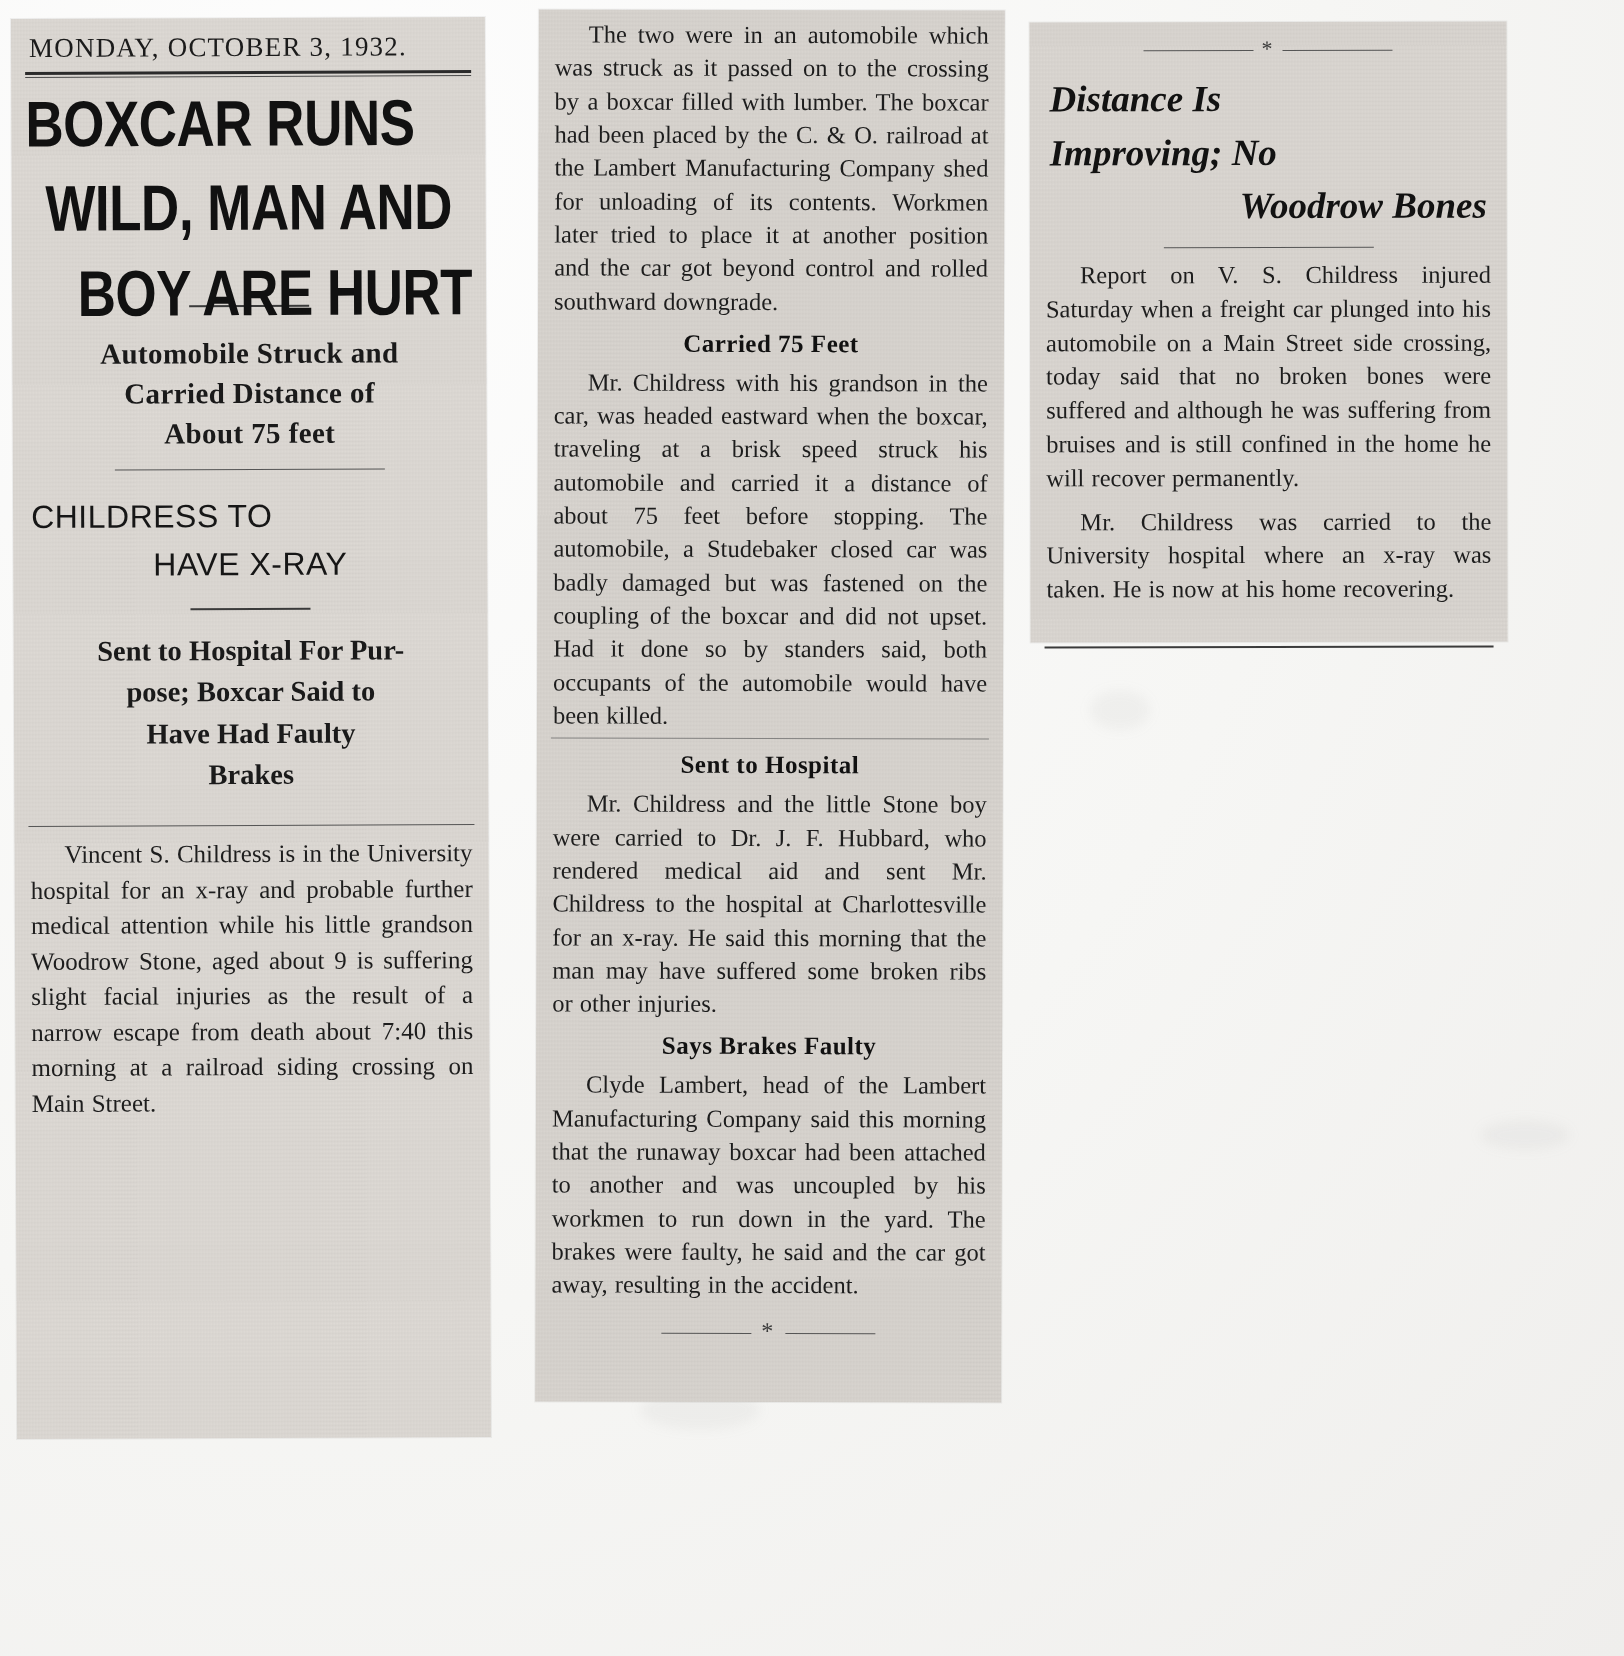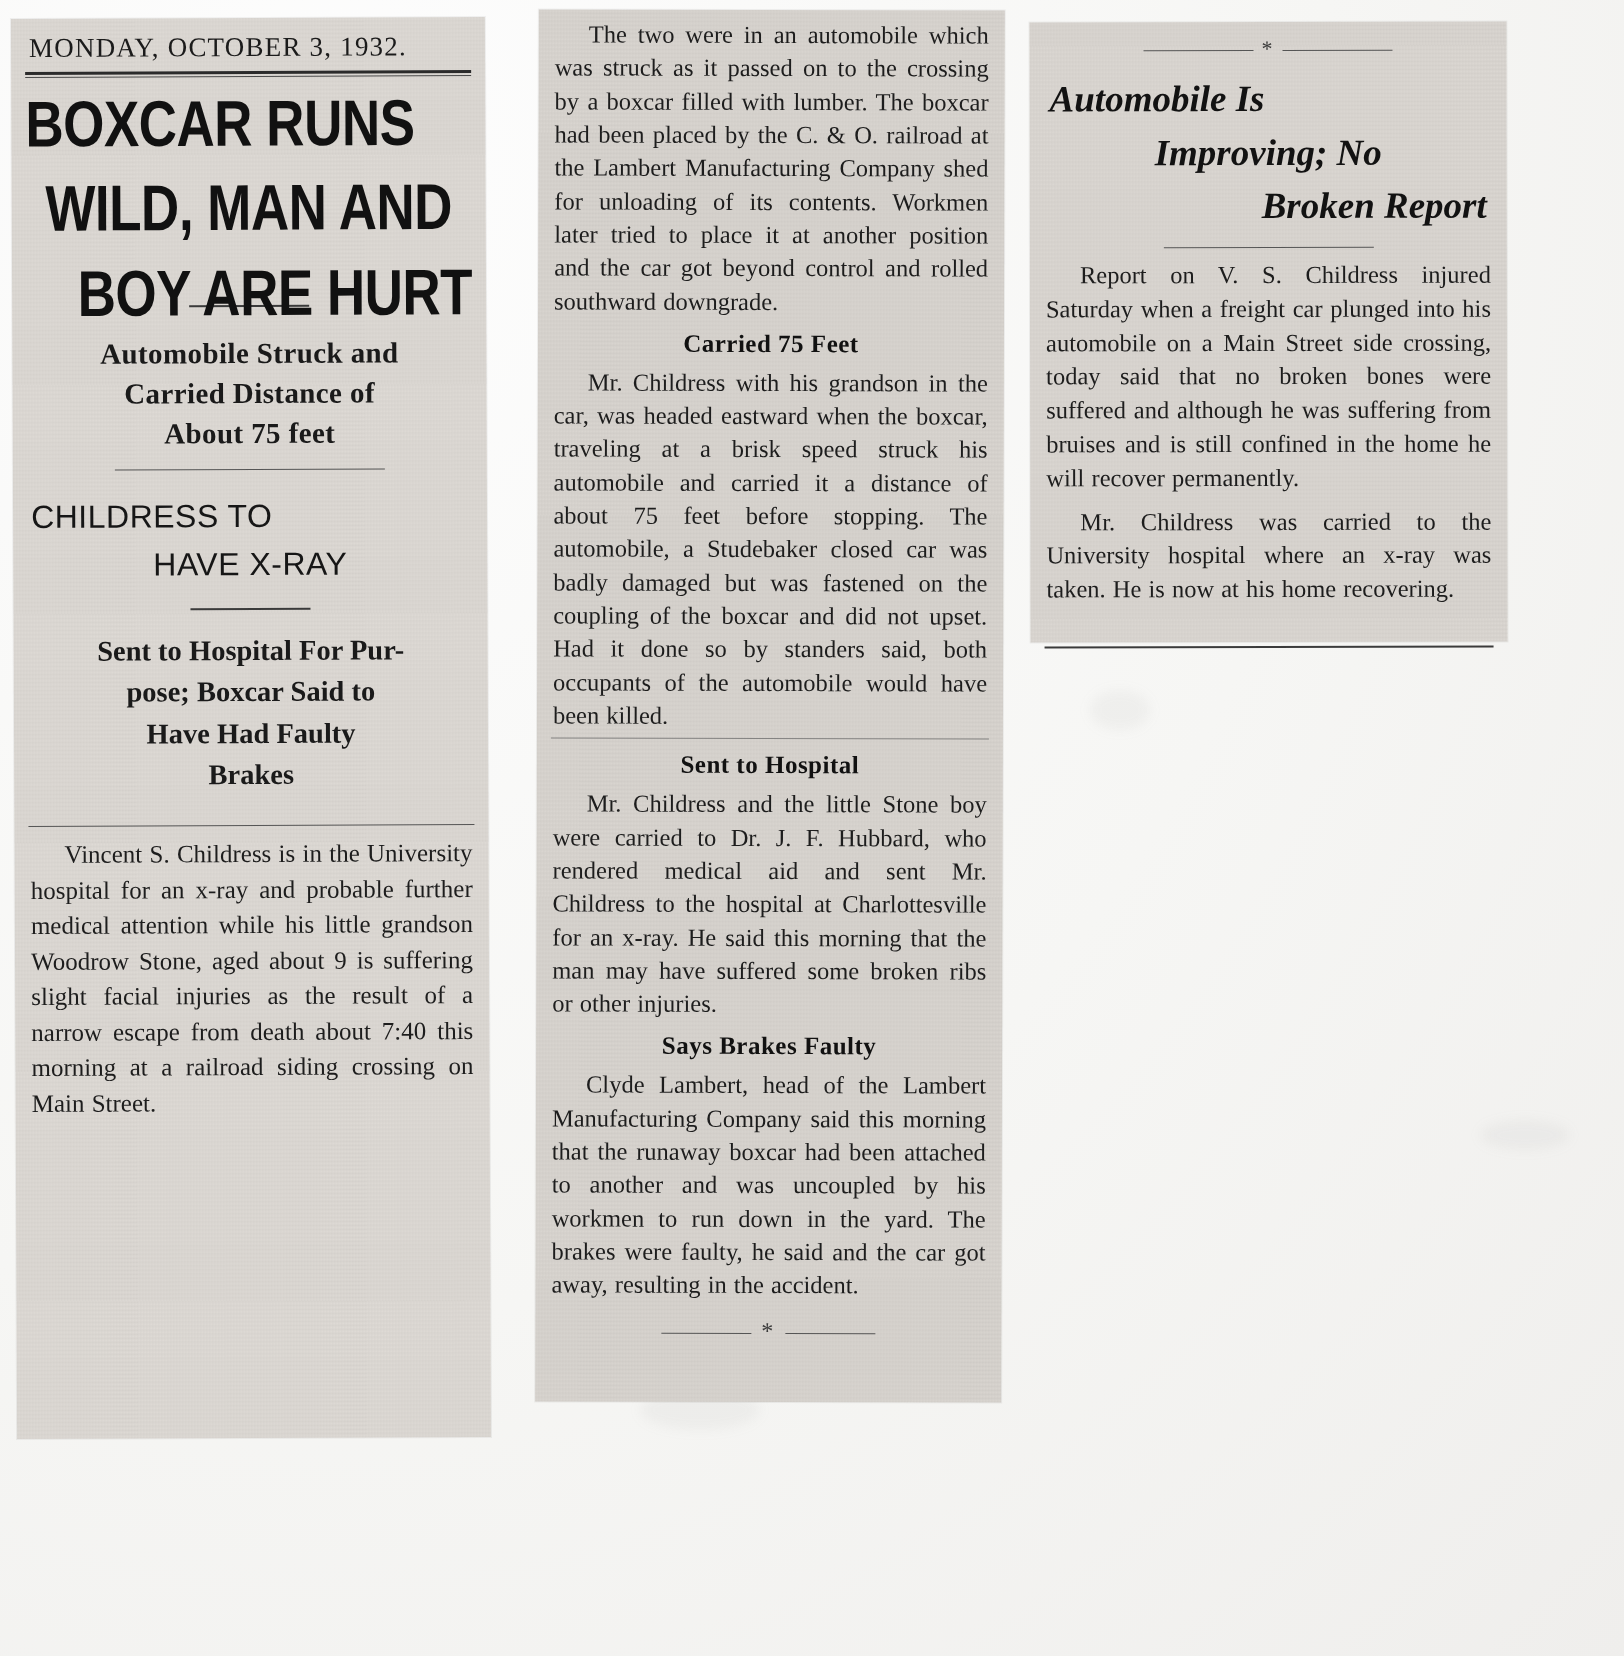--- a/index.html
+++ b/index.html
@@ -226,21 +226,21 @@
   .headline3 {
     font-family: "Liberation Serif", serif;
     font-style: italic;
     font-weight: 700;
     font-size: 37px;
     line-height: 1.45;
     color: #121212;
     margin: 10px 6px 4px 6px;
   }
   .headline3 .l1 { text-align: left; }
-  .headline3 .l2 { text-align: center; }
+  .headline3 .l2 { text-align: left; }
   .headline3 .l3 { text-align: right; }
   #col3 .body-text {
     font-size: 24.5px;
     line-height: 1.38;
   }
   .rule-c3 {
     border-top: 1px solid #555;
     width: 210px;
     margin: 14px auto 8px auto;
   }
@@ -332,23 +332,23 @@
     </div>
   </div>
 
   <div class="clipping" id="col3">
     <div class="inner">
       <div class="star-rule">
         <span class="dash"></span><span>*</span><span class="dash"></span>
       </div>
 
       <div class="headline3">
-        <div class="l1">Automobile Is</div>
+        <div class="l1">Distance Is</div>
         <div class="l2">Improving;  No</div>
-        <div class="l3">Broken Report</div>
+        <div class="l3">Woodrow Bones</div>
       </div>
 
       <div class="rule-c3"></div>
 
       <div class="body-text">
         <span class="indent"></span><span>Report on V. S. Childress injured Saturday when a freight car plunged into his automobile on a Main Street side crossing, today said that no broken bones were suffered and although he was suffering from bruises and is still confined in the home he will recover permanently.</span>
       </div>
       <div class="body-text">
         <span class="indent"></span><span>Mr. Childress was carried to the University hospital where an x-ray was taken. He is now at his home recovering.</span>
       </div>

